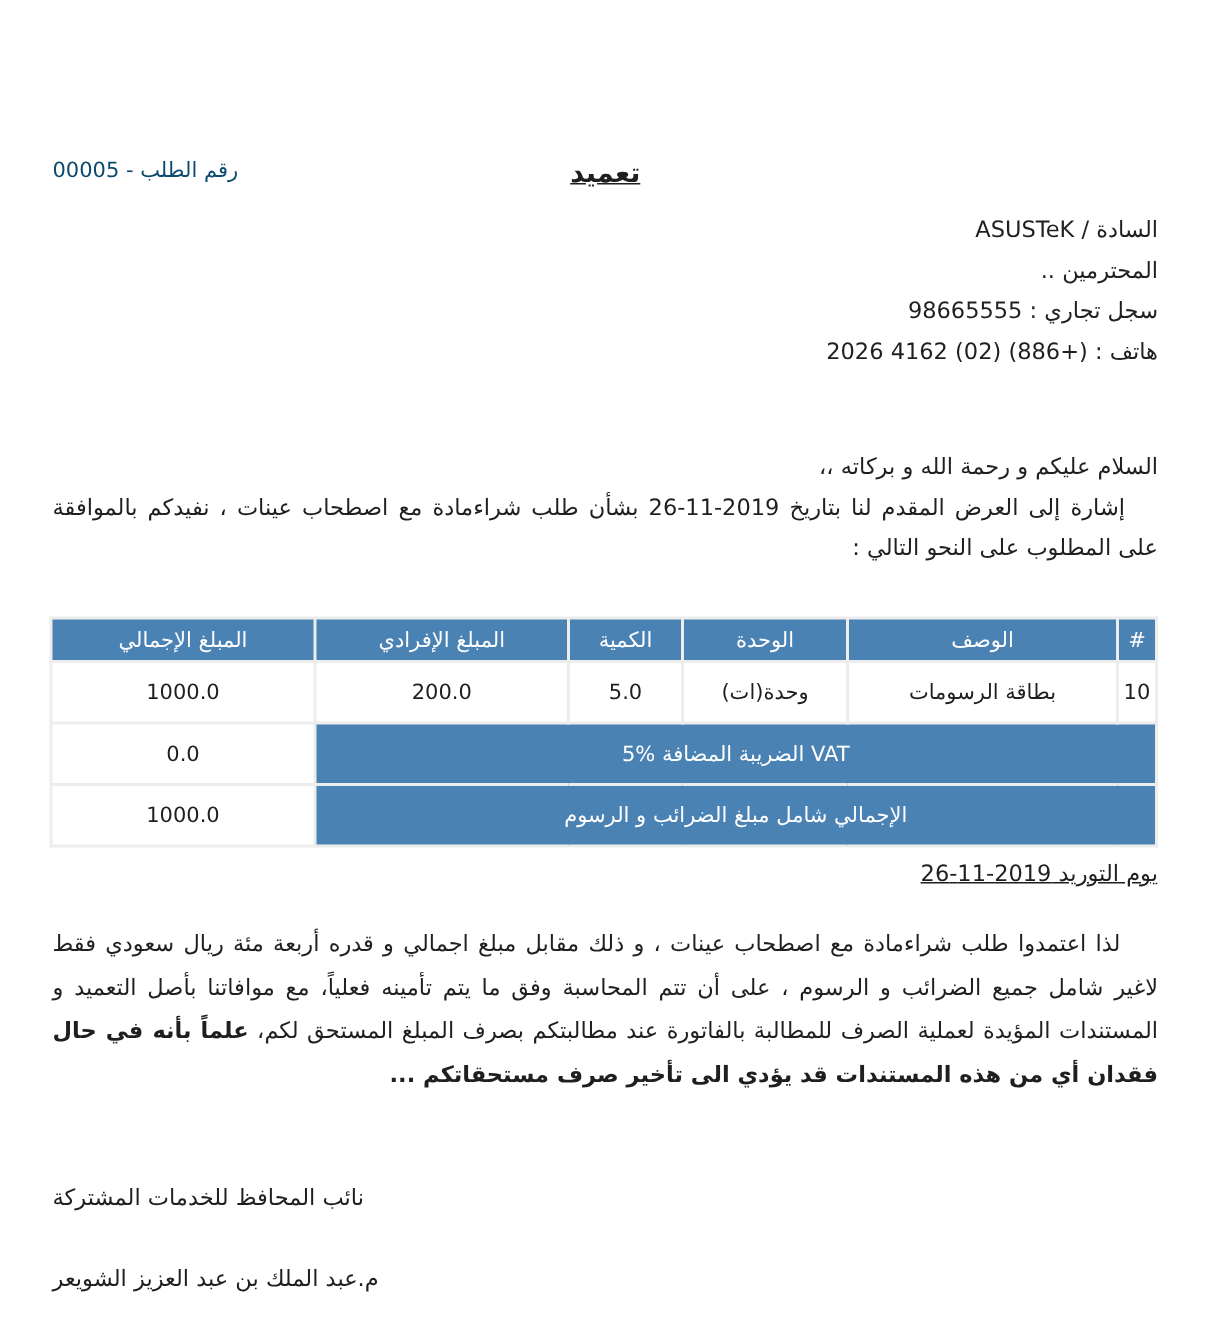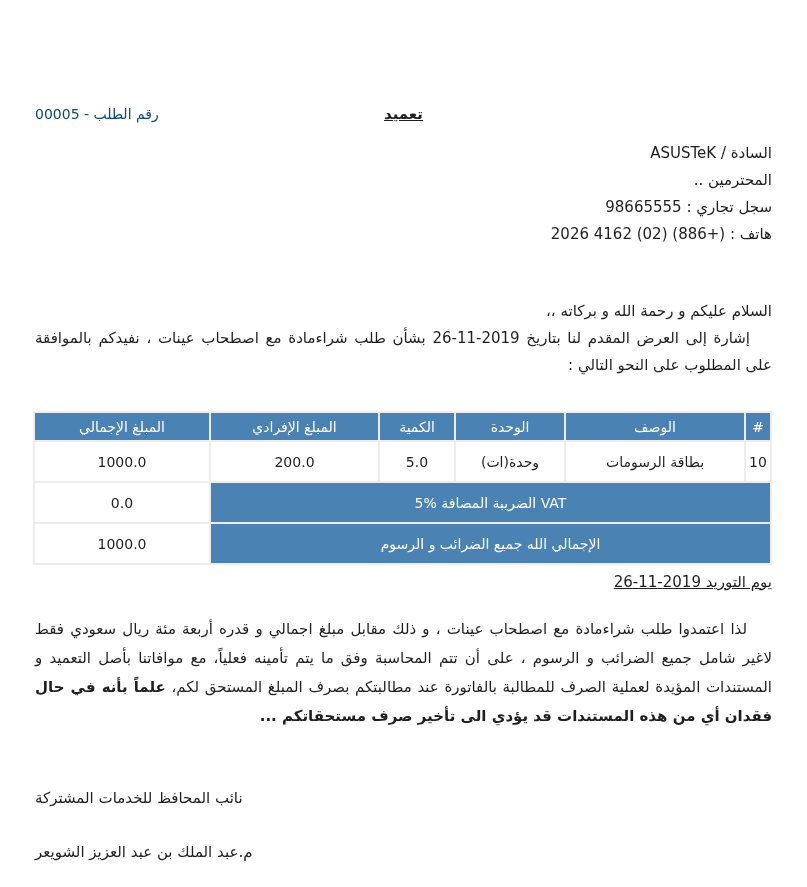--- a/index.html
+++ b/index.html
@@ -7,21 +7,21 @@
   body {
     width:807px; height:887px; overflow:hidden;
     font-family:"DejaVu Sans", sans-serif;
     color:#1f1f1f; font-size:15px;
     direction:rtl;
   }
   .page { width:807px; height:887px; padding:105px 35px 0 35px; position:relative; }
 
   
   .header-row { position:relative; height:26px; text-align:center; }
-  .doc-title { font-weight:bold; text-decoration:underline; font-size:15px; }
+  .doc-title { font-weight:bold; text-decoration:underline; font-size:18px; }
   .order-number { position:absolute; left:0; top:1px; color:#0c4a6e; font-size:14px; }
 
   
   .recipient { margin-top:9px; }
   .recipient div { line-height:27px; }
 
   
   .greeting-block { margin-top:50px; }
   .greeting-line { line-height:27px; }
   .intro-paragraph { text-align:justify; text-indent:22px; line-height:27px; }
@@ -91,21 +91,21 @@
         <td>وحدة(ات)</td>
         <td>5.0</td>
         <td>200.0</td>
         <td>1000.0</td>
       </tr>
       <tr>
         <td colspan="5" class="merged-blue">VAT الضريبة المضافة %5</td>
         <td>0.0</td>
       </tr>
       <tr>
-        <td colspan="5" class="merged-blue">الإجمالي الله جميع الضرائب و الرسوم</td>
+        <td colspan="5" class="merged-blue">الإجمالي شامل مبلغ الضرائب و الرسوم</td>
         <td>1000.0</td>
       </tr>
     </tbody>
   </table>
 
   <div class="supply-date">يوم التوريد 2019-11-26</div>
 
   <p class="body-paragraph">
     <span>لذا اعتمدوا طلب شراءمادة مع اصطحاب عينات ، و ذلك مقابل مبلغ اجمالي و قدره أربعة مئة ريال سعودي فقط لاغير شامل جميع الضرائب و الرسوم ، على أن تتم المحاسبة وفق ما يتم تأمينه فعلياً، مع موافاتنا بأصل التعميد و المستندات المؤيدة لعملية الصرف للمطالبة بالفاتورة عند مطالبتكم بصرف المبلغ المستحق لكم، </span><b>علماً بأنه في حال فقدان أي من هذه المستندات قد يؤدي الى تأخير صرف مستحقاتكم ...</b>
   </p>

